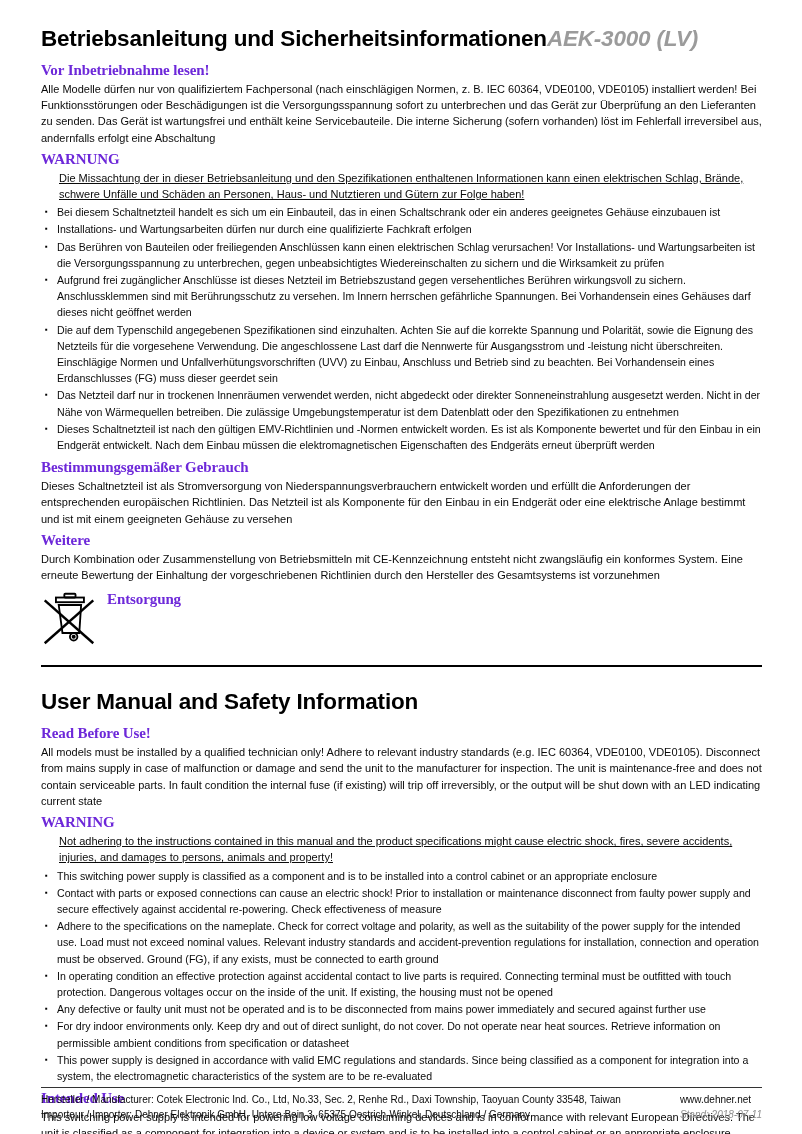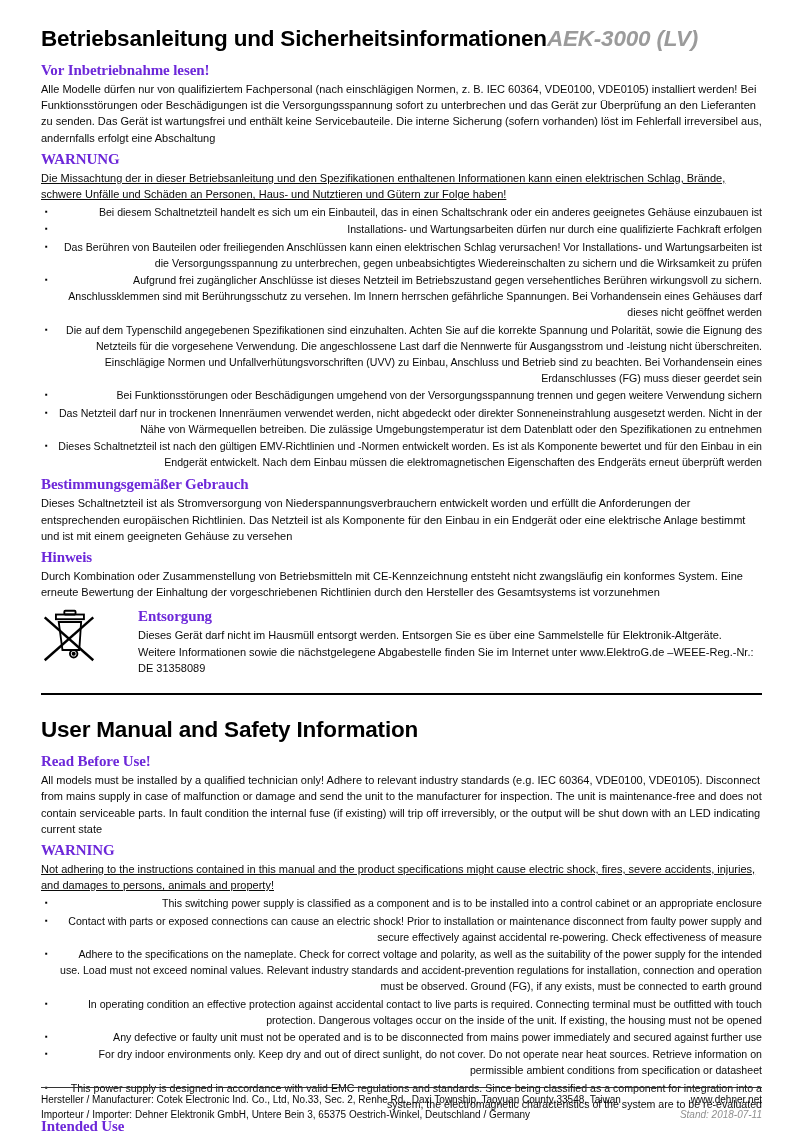--- a/index.html
+++ b/index.html
@@ -24,52 +24,52 @@
   .h2 {
     font-size: 15px; font-weight: bold; color: #6d28d9;
     margin: 5px 0 2px 0; letter-spacing: -0.1px; font-family: Liberation Serif, serif;
   }
   .h2.tight { margin-top: 6px; }
 
   p.body {
     font-size: 11px; line-height: 16.2px; margin: 0 0 1px 0;
     color: #0a0a0a; text-align: left;
   }
-  p.body.underlined { text-decoration: underline; }
+  p.body.underlined { text-decoration: underline; margin-left: 18px; }
 
   ul.bullets {
-    list-style: none; margin: 2px 0 1px 0; padding: 0; text-align: right;
+    list-style: none; margin: 2px 0 1px 0; padding: 0;
   }
   ul.bullets li {
     font-size: 10.6px; line-height: 16.2px; color: #0a0a0a;
     padding-left: 16px; position: relative; margin: 0 0 1px 0;
   }
   ul.bullets li::before {
     content: "▪"; position: absolute; left: 4px; top: 0;
     font-size: 8px; line-height: 16.2px; color: #000;
   }
 
   .disposal-block { display: flex; align-items: flex-start; margin: 6px 0 2px 0; }
   .disposal-icon { flex: 0 0 56px; width: 56px; height: 60px; margin-right: 10px; }
-  .disposal-body { flex: 1; margin-left: 31px; }
+  .disposal-body { flex: 1; }
   .disposal-body .h2 { margin: 2px 0 2px 0; }
 
   .section-divider {
     border: none; border-top: 2px solid #000;
     margin: 16px 0 0 0;
   }
   .english-title-gap { height: 22px; }
 
   .footer {
     position: absolute; left: 41px; right: 40px; bottom: 12px;
     border-top: 1px solid #333; padding-top: 5px;
     display: flex; justify-content: space-between; align-items: flex-start;
   }
   .footer .col { font-size: 10px; line-height: 14.5px; color: #0a0a0a; }
-  .footer .col.right { text-align: right; }
+  .footer .col.right { }
   .footer .stand { color: #8e8e8e; font-style: italic; }
 
   svg.weee { stroke: #000; fill: none; stroke-width: 2; }
 </style>
 </head>
 <body>
 
 <div class="page">
 
   <div class="doc-title">
@@ -81,46 +81,44 @@
 
   <div class="h2">WARNUNG</div>
   <p class="body underlined">Die Missachtung der in dieser Betriebsanleitung und den Spezifikationen enthaltenen Informationen kann einen elektrischen Schlag, Brände, schwere Unfälle und Schäden an Personen, Haus- und Nutztieren und Gütern zur Folge haben!</p>
 
   <ul class="bullets">
     <li>Bei diesem Schaltnetzteil handelt es sich um ein Einbauteil, das in einen Schaltschrank oder ein anderes geeignetes Gehäuse einzubauen ist</li>
     <li>Installations- und Wartungsarbeiten dürfen nur durch eine qualifizierte Fachkraft erfolgen</li>
     <li>Das Berühren von Bauteilen oder freiliegenden Anschlüssen kann einen elektrischen Schlag verursachen! Vor Installations- und Wartungsarbeiten ist die Versorgungsspannung zu unterbrechen, gegen unbeabsichtigtes Wiedereinschalten zu sichern und die Wirksamkeit zu prüfen</li>
     <li>Aufgrund frei zugänglicher Anschlüsse ist dieses Netzteil im Betriebszustand gegen versehentliches Berühren wirkungsvoll zu sichern. Anschlussklemmen sind mit Berührungsschutz zu versehen. Im Innern herrschen gefährliche Spannungen. Bei Vorhandensein eines Gehäuses darf dieses nicht geöffnet werden</li>
     <li>Die auf dem Typenschild angegebenen Spezifikationen sind einzuhalten. Achten Sie auf die korrekte Spannung und Polarität, sowie die Eignung des Netzteils für die vorgesehene Verwendung. Die angeschlossene Last darf die Nennwerte für Ausgangsstrom und -leistung nicht überschreiten. Einschlägige Normen und Unfallverhütungsvorschriften (UVV) zu Einbau, Anschluss und Betrieb sind zu beachten. Bei Vorhandensein eines Erdanschlusses (FG) muss dieser geerdet sein</li>
-    <li>Bei Funktionsstörungen oder Beschädigungen umgehend von der Versorgungsspannung trennen und gegen weitere Verwendung sichern</li>
     <li>Das Netzteil darf nur in trockenen Innenräumen verwendet werden, nicht abgedeckt oder direkter Sonneneinstrahlung ausgesetzt werden. Nicht in der Nähe von Wärmequellen betreiben. Die zulässige Umgebungstemperatur ist dem Datenblatt oder den Spezifikationen zu entnehmen</li>
     <li>Dieses Schaltnetzteil ist nach den gültigen EMV-Richtlinien und -Normen entwickelt worden. Es ist als Komponente bewertet und für den Einbau in ein Endgerät entwickelt. Nach dem Einbau müssen die elektromagnetischen Eigenschaften des Endgeräts erneut überprüft werden</li>
   </ul>
 
   <div class="h2 tight">Bestimmungsgemäßer Gebrauch</div>
   <p class="body">Dieses Schaltnetzteil ist als Stromversorgung von Niederspannungsverbrauchern entwickelt worden und erfüllt die Anforderungen der entsprechenden europäischen Richtlinien. Das Netzteil ist als Komponente für den Einbau in ein Endgerät oder eine elektrische Anlage bestimmt und ist mit einem geeigneten Gehäuse zu versehen</p>
 
-  <div class="h2">Hinweis</div>
+  <div class="h2">Weitere</div>
   <p class="body">Durch Kombination oder Zusammenstellung von Betriebsmitteln mit CE-Kennzeichnung entsteht nicht zwangsläufig ein konformes System. Eine erneute Bewertung der Einhaltung der vorgeschriebenen Richtlinien durch den Hersteller des Gesamtsystems ist vorzunehmen</p>
 
   <div class="disposal-block">
     <span class="disposal-icon">
       <svg class="weee" viewBox="0 0 60 64" width="56" height="60" aria-hidden="true">
         <rect x="25" y="5" width="12" height="4" rx="1"></rect>
         <rect x="16" y="9" width="30" height="5"></rect>
         <path d="M19 17 H43 L41 47 H23 Z"></path>
         <circle cx="35" cy="51" r="4"></circle>
         <circle cx="35" cy="51" r="1.2" fill="#000"></circle>
         <line x1="4" y1="12" x2="56" y2="58" stroke-width="2.6"></line>
         <line x1="56" y1="12" x2="4" y2="58" stroke-width="2.6"></line>
       </svg>
     </span>
     <div class="disposal-body">
       <div class="h2">Entsorgung</div>
-      <p class="body">Dieses Gerät darf nicht im Hausmüll entsorgt werden. Entsorgen Sie es über eine Sammelstelle für Elektronik-Altgeräte. Weitere Informationen sowie die nächstgelegene Abgabestelle finden Sie im Internet unter www.ElektroG.de –WEEE-Reg.-Nr.: DE 31358089</p>
     </div>
   </div>
 
   <hr class="section-divider">
   <div class="english-title-gap"></div>
 
   <div class="doc-title">User Manual and Safety Information</div>
 
   <div class="h2">Read Before Use!</div>
   <p class="body">All models must be installed by a qualified technician only! Adhere to relevant industry standards (e.g. IEC 60364, VDE0100, VDE0105). Disconnect from mains supply in case of malfunction or damage and send the unit to the manufacturer for inspection. The unit is maintenance-free and does not contain serviceable parts. In fault condition the internal fuse (if existing) will trip off irreversibly, or the output will be shut down with an LED indicating current state</p>

